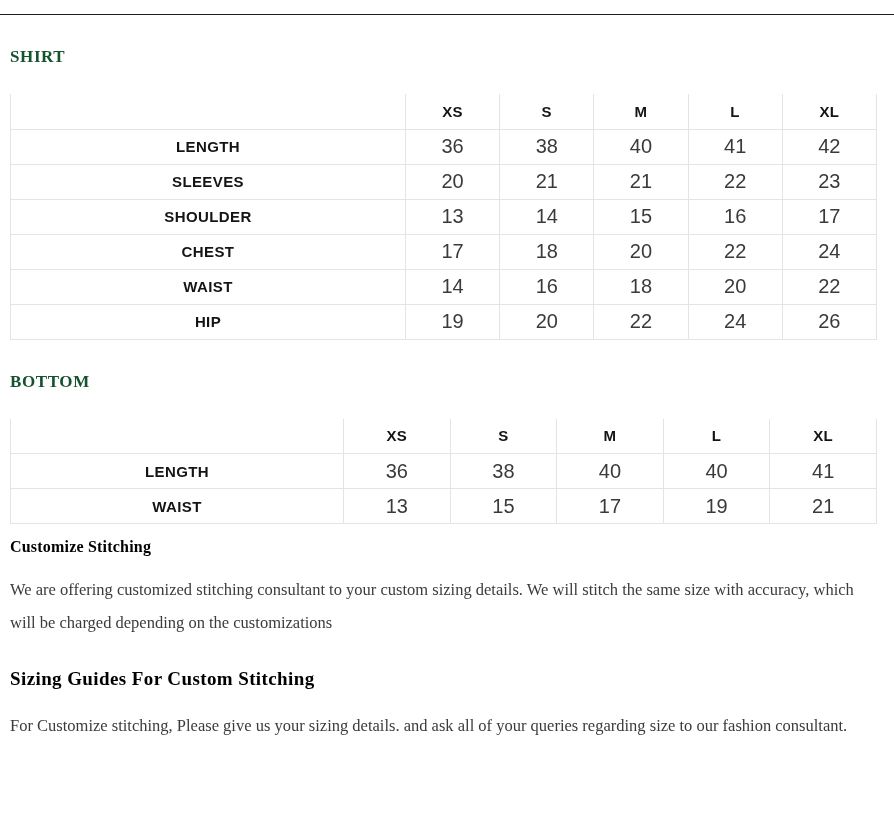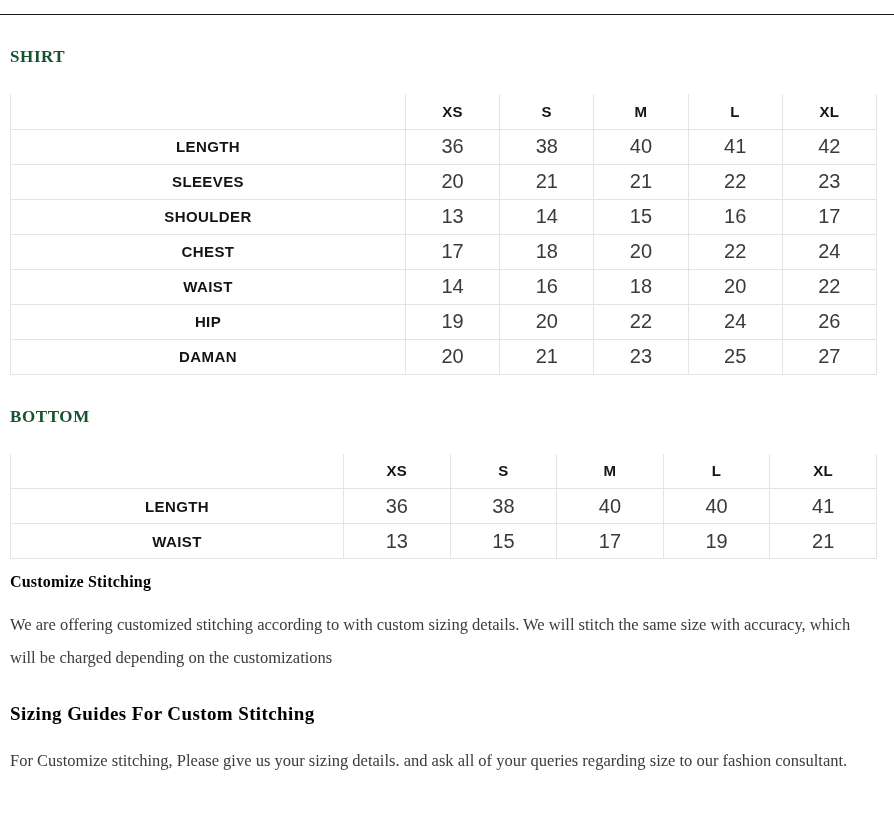--- a/index.html
+++ b/index.html
@@ -160,28 +160,20 @@
             <td>22</td>
           </tr>
           <tr>
             <th class="row-label">HIP</th>
             <td>19</td>
             <td>20</td>
             <td>22</td>
             <td>24</td>
             <td>26</td>
           </tr>
-          <tr>
-            <th class="row-label">DAMAN</th>
-            <td>20</td>
-            <td>21</td>
-            <td>23</td>
-            <td>25</td>
-            <td>27</td>
-          </tr>
         </tbody>
       </table>
 
     <h2 class="section-title">BOTTOM</h2>
 
     <table class="size-table" id="bottom-table">
       <colgroup>
           <col class="label-col">
           <col>
           <col>
@@ -214,20 +206,20 @@
             <td>15</td>
             <td>17</td>
             <td>19</td>
             <td>21</td>
           </tr>
         </tbody>
       </table>
 
     <h3 class="sub-heading">Customize Stitching</h3>
 
-    <p class="body-text loose">We are offering customized stitching according to with custom sizing details. We will stitch the same size with accuracy, which will be charged depending on the customizations</p>
+    <p class="body-text loose">We are offering customized stitching consultant to your custom sizing details. We will stitch the same size with accuracy, which will be charged depending on the customizations</p>
 
     <h3 class="sub-heading-large">Sizing Guides For Custom Stitching</h3>
 
     <p class="body-text tight">For Customize stitching, Please give us your sizing details. and ask all of your queries regarding size to our fashion consultant.</p>
 
   </div>
 </div>
 
 </body></html>

